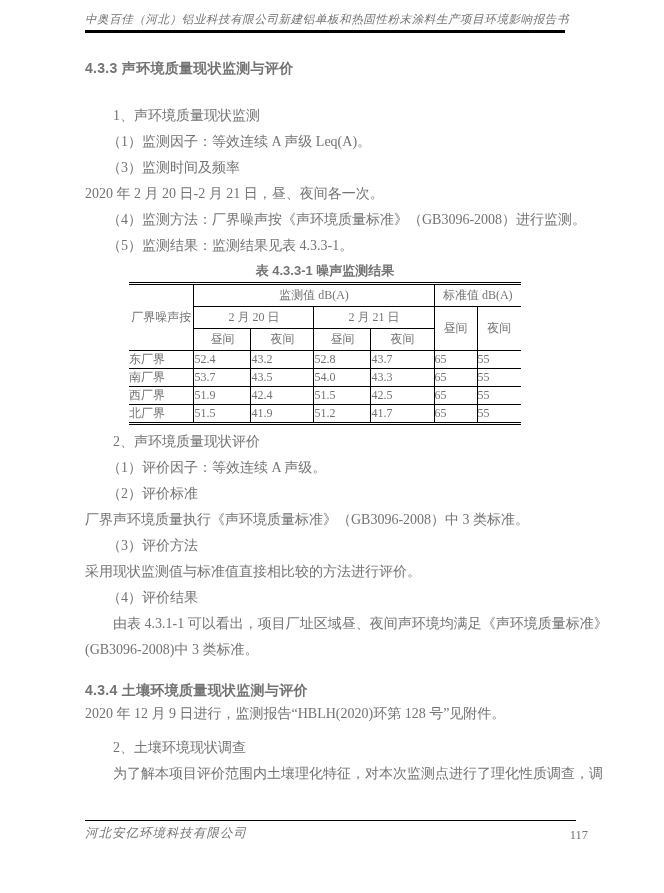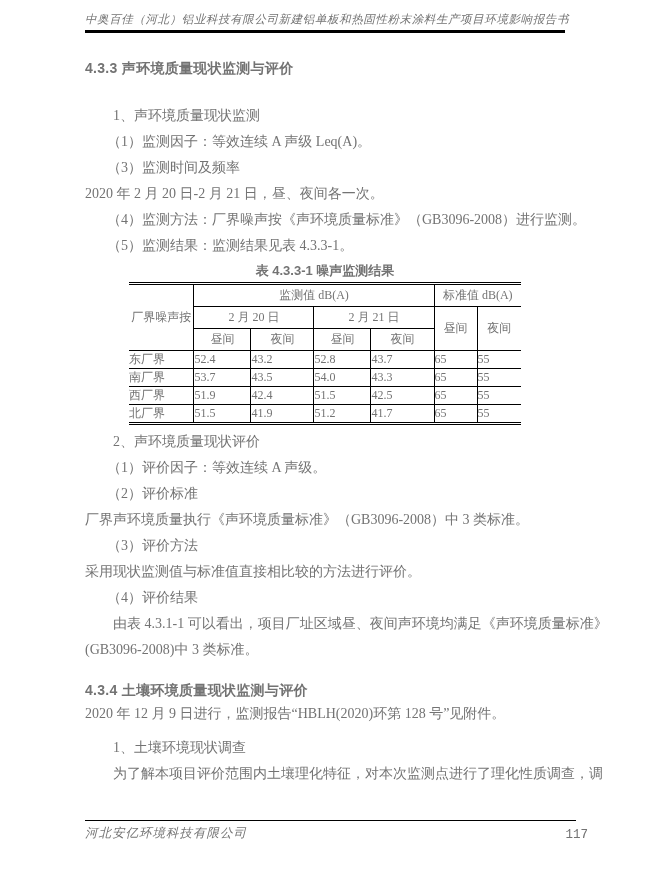--- a/index.html
+++ b/index.html
@@ -72,21 +72,21 @@
   table.noise thead th { height:21px; }
   table.noise tbody td { height:16px; }
   table.noise tr > *:first-child { border-left:0; }
   table.noise tr > *:last-child  { border-right:0; }
   .footer-rule {
     position:absolute; left:85px; top:820px;
     width:491px; height:1px; background:#000;
   }
   .footer-row {
     position:absolute; left:85px; top:821px; width:503px;
-    display:flex; justify-content:space-between; align-items:flex-end;font-family:Liberation Mono, monospace;
+    display:flex; justify-content:space-between; align-items:flex-start;
   }
   .footer-company {
     font-style:italic;
     font-size:12.5px;
     line-height:16px;
     padding-top:4px;
     letter-spacing:1px;
     white-space:nowrap;
   }
   .footer-page { font-size:12.5px; line-height:14px;margin-top:7px; }
@@ -185,21 +185,21 @@
   <p class="para">厂界声环境质量执行《声环境质量标准》（GB3096-2008）中 3 类标准。</p>
   <p class="para indent-paren">（3）评价方法</p>
   <p class="para">采用现状监测值与标准值直接相比较的方法进行评价。</p>
   <p class="para indent-paren">（4）评价结果</p>
   <p class="para indent-2">由表 4.3.1-1 可以看出，项目厂址区域昼、夜间声环境均满足《声环境质量标准》</p>
   <p class="para">(GB3096-2008)中 3 类标准。</p>
 
   <h1 class="section-heading second">4.3.4 土壤环境质量现状监测与评价</h1>
 
   <p class="para">2020 年 12 月 9 日进行，监测报告“HBLH(2020)环第 128 号”见附件。</p>
-  <p class="para indent-2 gap-above">1、土壤环境现状调查</p>
+  <p class="para indent-2 gap-above">2、土壤环境现状调查</p>
   <p class="para indent-2">为了解本项目评价范围内土壤理化特征，对本次监测点进行了理化性质调查，调</p>
 
   <div class="footer-rule"></div>
   <div class="footer-row">
     <span class="footer-company">河北安亿环境科技有限公司</span>
     <span class="footer-page">117</span>
   </div>
 
 </div>
 

